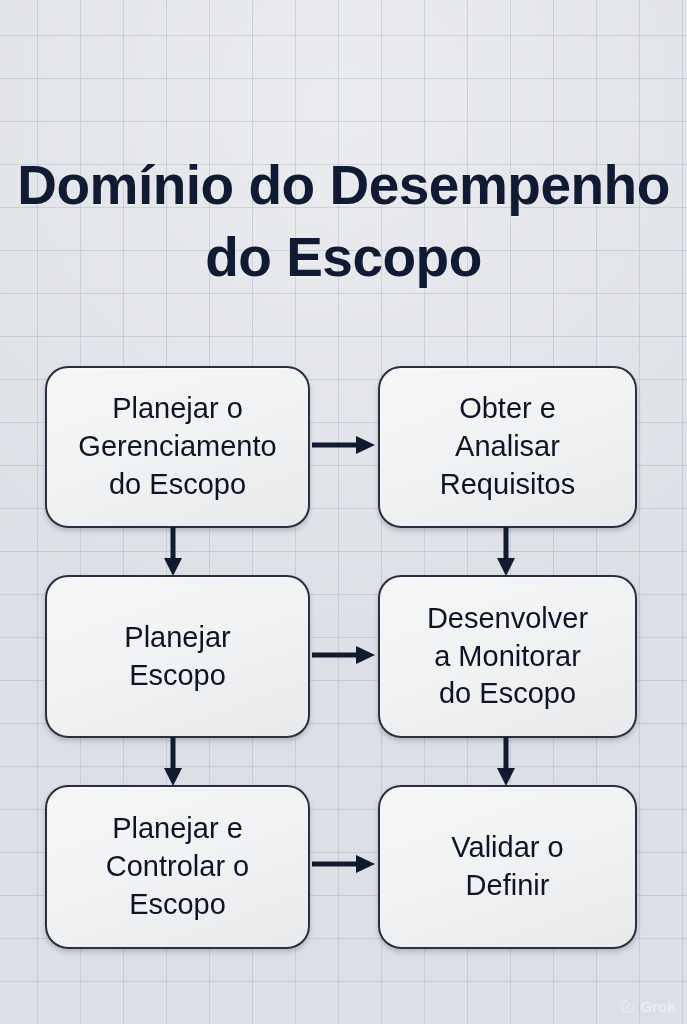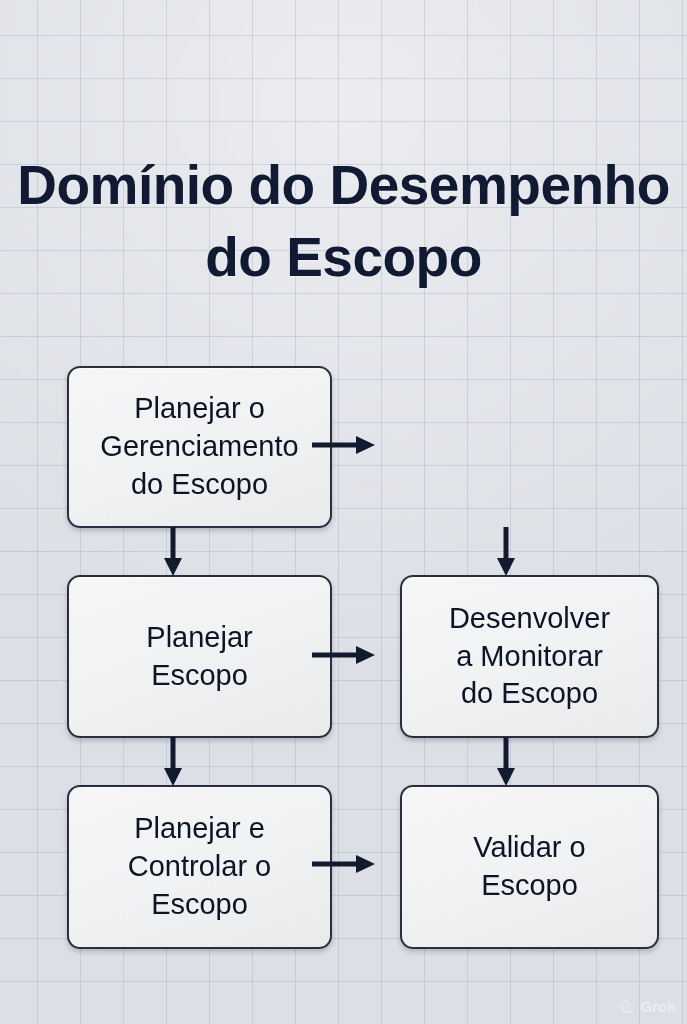--- a/index.html
+++ b/index.html
@@ -42,34 +42,33 @@
     letter-spacing: -0.5px;
     white-space: pre-line;
     text-shadow: 0 1px 0 rgba(255,255,255,0.35);
   }
 
   
   .node {
     position: absolute;
     box-sizing: border-box;
     border: 2px solid #28303f;
-    border-radius: 13px;
+    border-radius: 23px;
     background: linear-gradient(160deg, #f6f6f7 0%, #f1f2f3 48%, #e9eaec 100%);
     box-shadow: 0 3px 5px rgba(30,38,55,0.22), 0 1px 0 rgba(255,255,255,0.6) inset;
     display: flex;
     align-items: center;
     justify-content: center;
     text-align: center;
     color: #0d1426;
     font-size: 29px;
     line-height: 1.30;
     font-weight: 400;
     white-space: pre-line;
     padding: 0 10px;
-    margin-left: 22px;
   }
 
   .node.col-left  { left: 45px;  width: 265px; }
   .node.col-right { left: 378px; width: 259px; }
 
   .node.row-1 { top: 366px; height: 162px; }
   .node.row-2 { top: 575px; height: 163px; }
   .node.row-3 { top: 785px; height: 164px; }
 
   
@@ -117,41 +116,46 @@
 
   <h1 id="title">Domínio do Desempenho
 do Escopo</h1>
 
   <div class="node col-left row-1">
     <span>Planejar o
 Gerenciamento
 do Escopo</span>
   </div>
 
+  <div class="node col-right row-1">
+    <span>Obter e
+Analisar
+Requisitos</span>
+  </div>
 
   <div class="node col-left row-2">
     <span>Planejar
 Escopo</span>
   </div>
 
   <div class="node col-right row-2">
     <span>Desenvolver
 a Monitorar
 do Escopo</span>
   </div>
 
   <div class="node col-left row-3">
     <span>Planejar e
 Controlar o
 Escopo</span>
   </div>
 
   <div class="node col-right row-3">
     <span>Validar o
-Escopo</span>
+Definir</span>
   </div>
 
   <div class="arrow arrow-h r1">
     <svg width="68" height="26" viewBox="0 0 68 26" aria-hidden="true">
       <line x1="2" y1="13" x2="48" y2="13" stroke="#111a2e" stroke-width="5" stroke-linecap="butt"></line>
       <polygon points="46,4 65,13 46,22" fill="#111a2e"></polygon>
     </svg>
   </div>
 
   <div class="arrow arrow-h r2">

